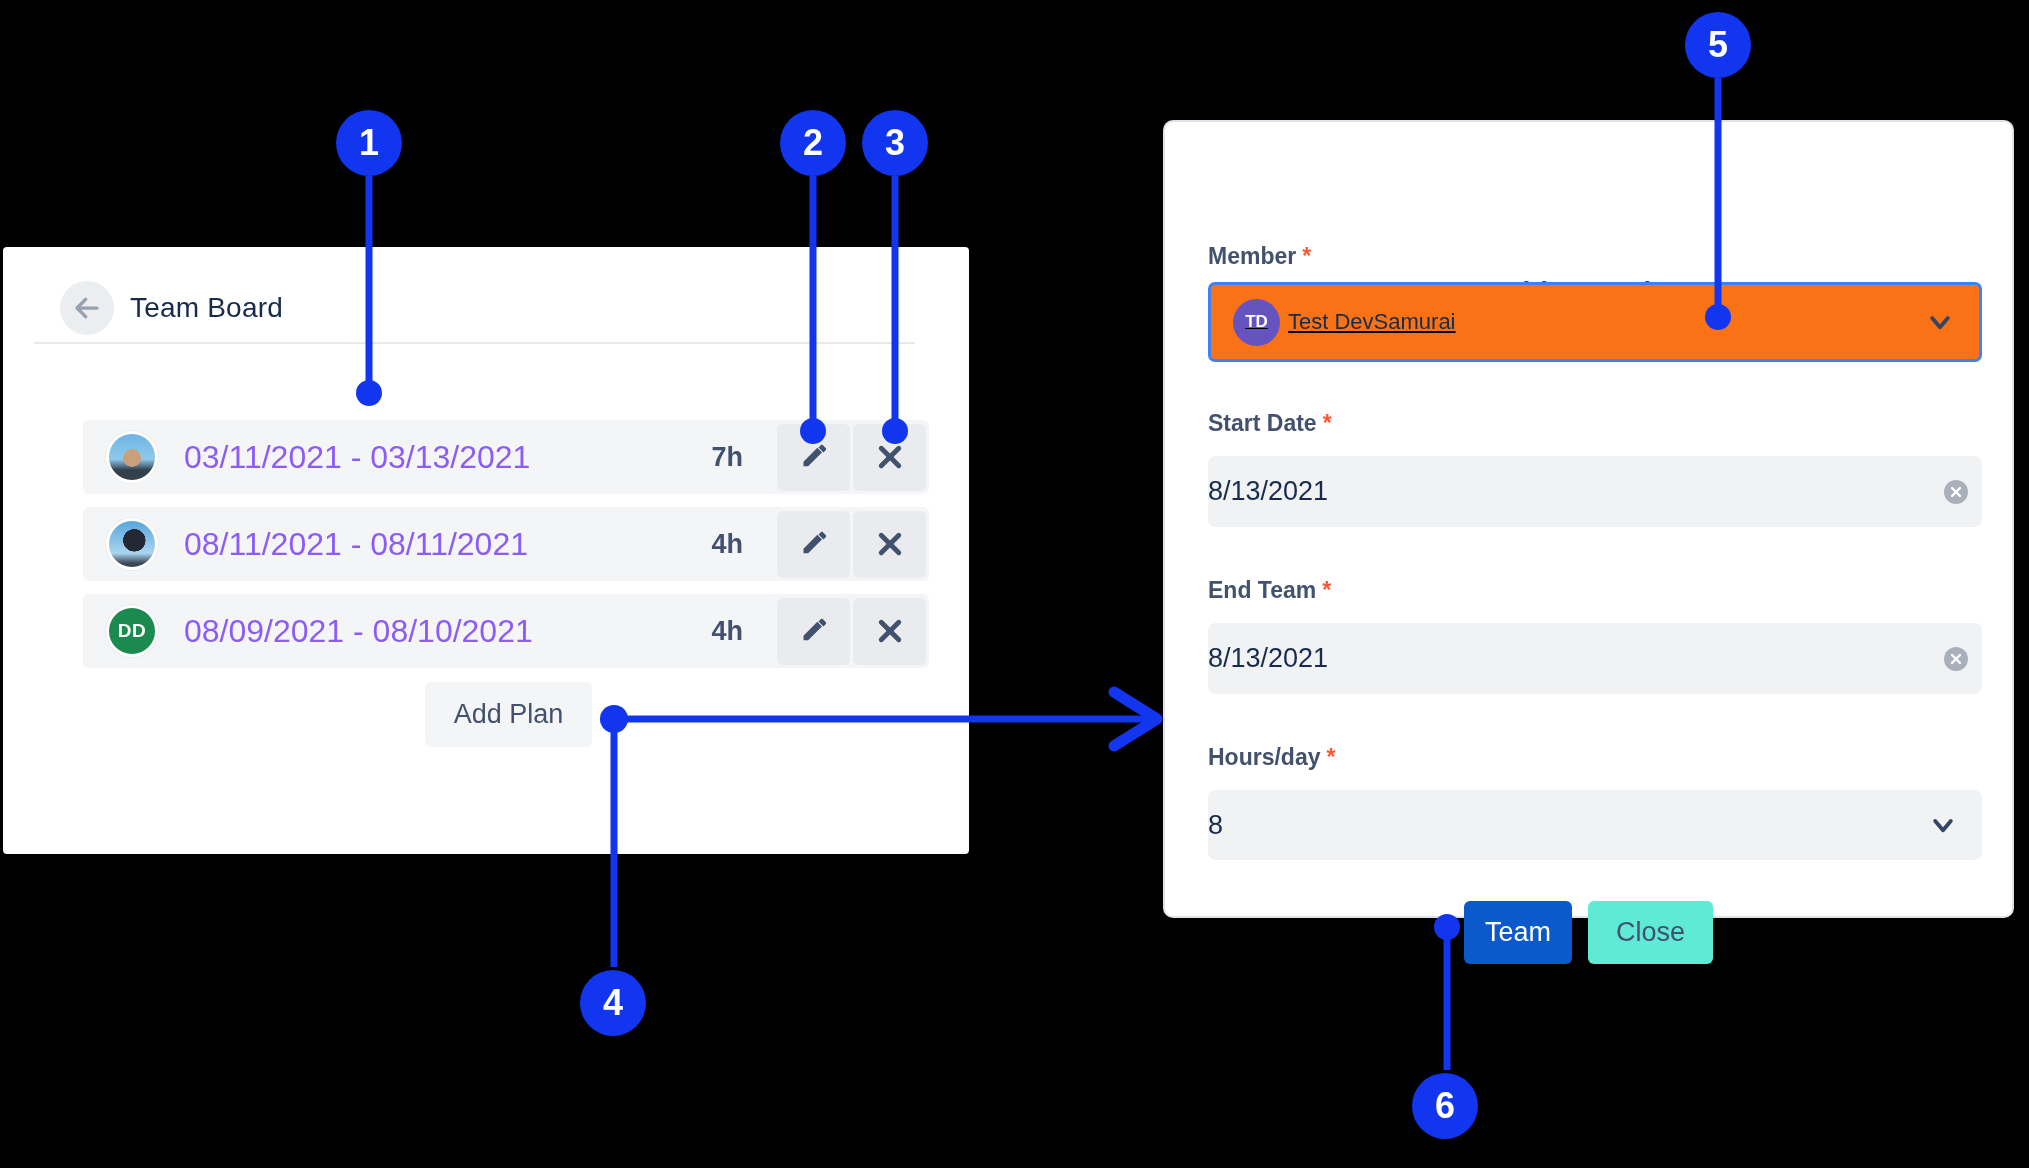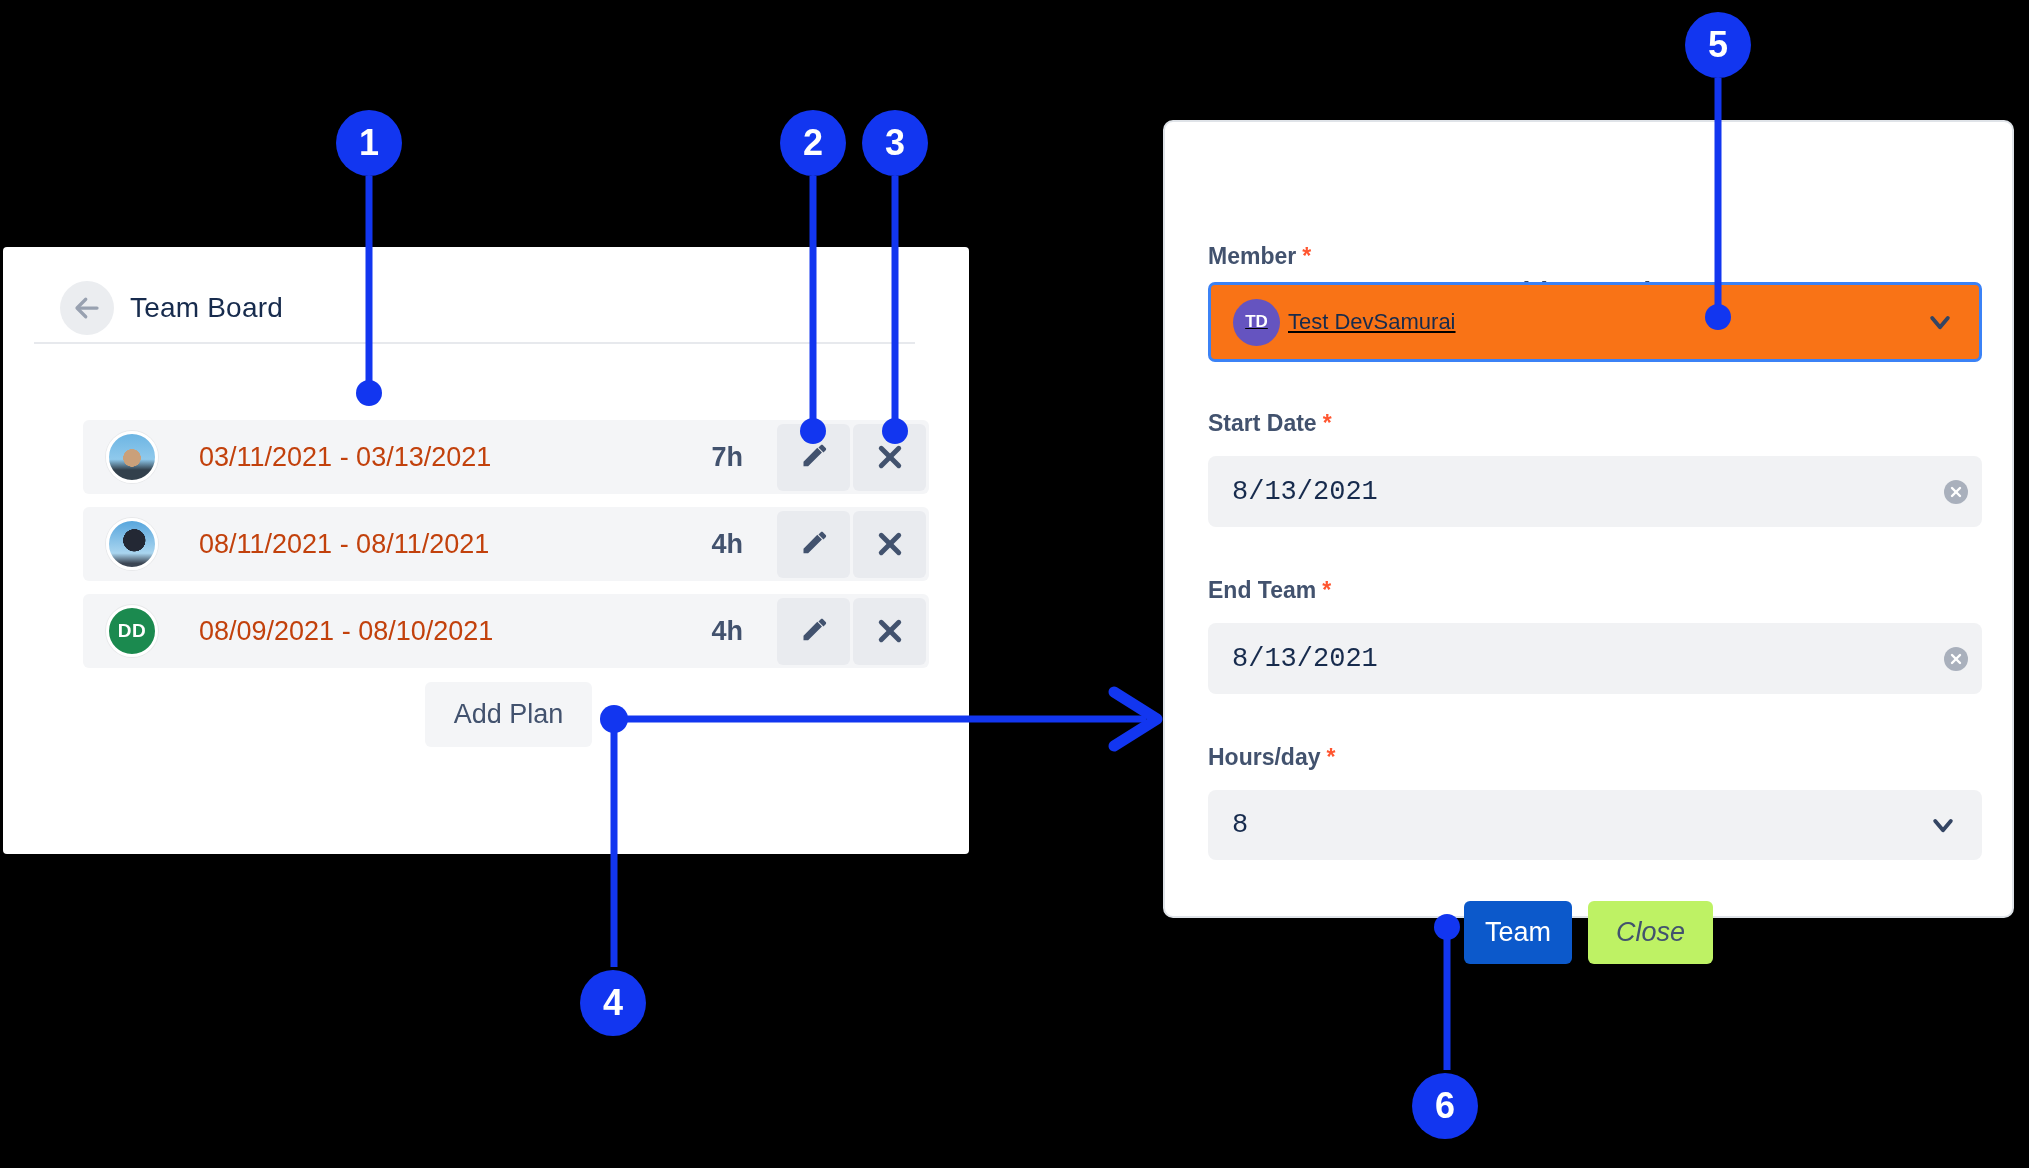--- a/index.html
+++ b/index.html
@@ -23,21 +23,21 @@
   .row-avatar { width:52px; height:52px; border-radius:50%; margin-left:23px; flex:none;
     border:3px solid #fff; box-shadow:0 0 0 1px rgba(0,0,0,.05); }
   .avatar-photo-1 { background:
      radial-gradient(circle at 50% 52%, #caa07a 0 26%, rgba(0,0,0,0) 27%),
      linear-gradient(180deg,#6db5e3 0%, #8fc9ec 55%, #32404c 78%); }
   .avatar-photo-2 { background:
      radial-gradient(circle at 55% 42%, #232834 0 30%, rgba(0,0,0,0) 31%),
      linear-gradient(180deg,#58a6dd 0%, #a9d5ef 70%, #3c4654 92%); }
   .avatar-initials { display:flex; align-items:center; justify-content:center;
      color:#fff; font-weight:700; font-size:19px; letter-spacing:.5px; }
-  .row-dates { margin-left:41px; font-size:27px; color:#c2410c; }
+  .row-dates { margin-left:26px; font-size:32px; color:#8b5cf6; }
   .row-hours { margin-left:auto; font-size:27px; font-weight:700; color:#42526e; margin-right:34px; }
   .icon-btn { width:73px; height:67px; border:none; border-radius:6px; background:#e9ebef;
     display:flex; align-items:center; justify-content:center; cursor:pointer; flex:none; }
   .icon-btn + .icon-btn { margin-left:3px; }
   .icon-btn:last-child { margin-right:3px; }
   .add-plan-btn { position:absolute; left:422px; top:435px; width:167px; height:65px;
     background:#f4f5f7; border:none; border-radius:6px; font-family:inherit;
     font-size:27px; color:#42526e; cursor:pointer; }
 
   
@@ -50,29 +50,29 @@
   .member-select { position:absolute; left:43px; top:160px; width:774px; height:80px;
     background:#f97316; border:3px solid #3b82f6; border-radius:7px;
     display:flex; align-items:center; cursor:pointer;text-decoration:underline; }
   .member-avatar { width:47px; height:47px; border-radius:50%; background:#6554c0; flex:none;
     margin-left:22px; display:flex; align-items:center; justify-content:center;
     color:#fff; font-size:17px; font-weight:700; }
   .member-name { margin-left:8px; font-size:22px; color:#172b4d; }
   .chev { margin-left:auto; margin-right:26px; flex:none; display:flex; }
   .text-field { position:absolute; left:43px; width:774px; height:71px; background:#f1f2f4;
     border-radius:8px; display:flex; align-items:center; cursor:text; }
-  .field-value { margin-left:24px; font-size:27px; color:#172b4d;font-family:Liberation Mono, monospace; }
+  .field-value { font-size:27px; color:#172b4d; }
   .clear-btn { margin-left:auto; margin-right:14px; width:24px; height:24px; border:none;
     border-radius:50%; background:#a9b0bc; color:#fff; display:flex; align-items:center;
     justify-content:center; cursor:pointer; flex:none; }
   .form-actions { position:absolute; left:0; right:0; top:779px; display:flex;
     justify-content:center; gap:16px; }
   .btn { height:63px; border:none; border-radius:6px; font-family:inherit; font-size:27px; cursor:pointer; }
   .btn-primary { width:108px; background:#0c59cb; color:#fff; }
-  .btn-secondary { width:125px; background:#bef264; color:#42526e;font-style:italic; }
+  .btn-secondary { width:125px; background:#5eead4; color:#42526e; }
 
   
   .overlay { position:absolute; left:0; top:0; width:2029px; height:1168px; pointer-events:none; }
   .callout { position:absolute; width:66px; height:66px; border-radius:50%; background:#1236f0;
     color:#fff; font-size:36px; font-weight:700; display:flex; align-items:center;
     justify-content:center; }
 </style>
 </head>
 <body>
 

